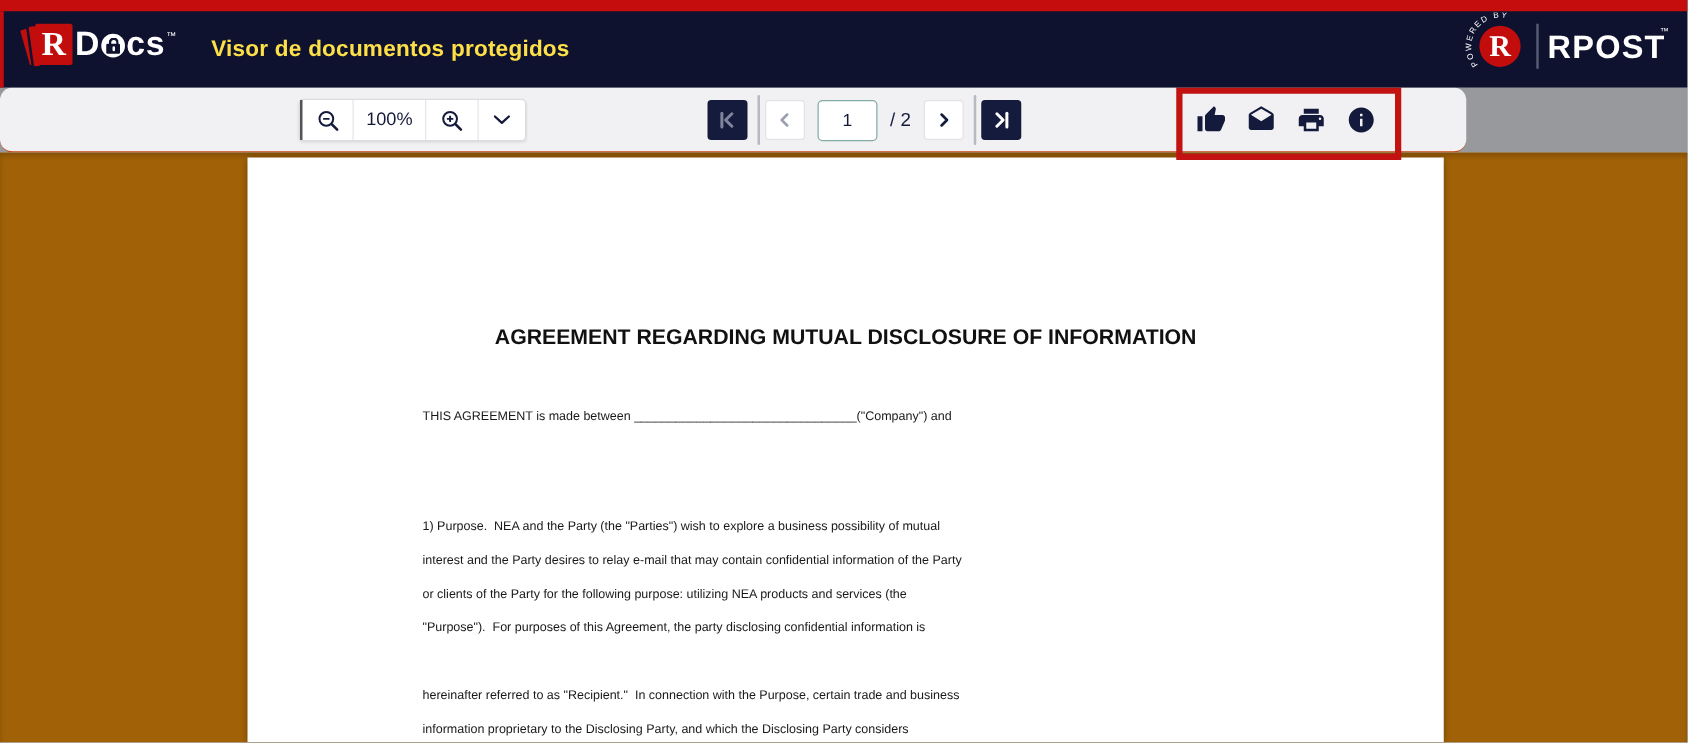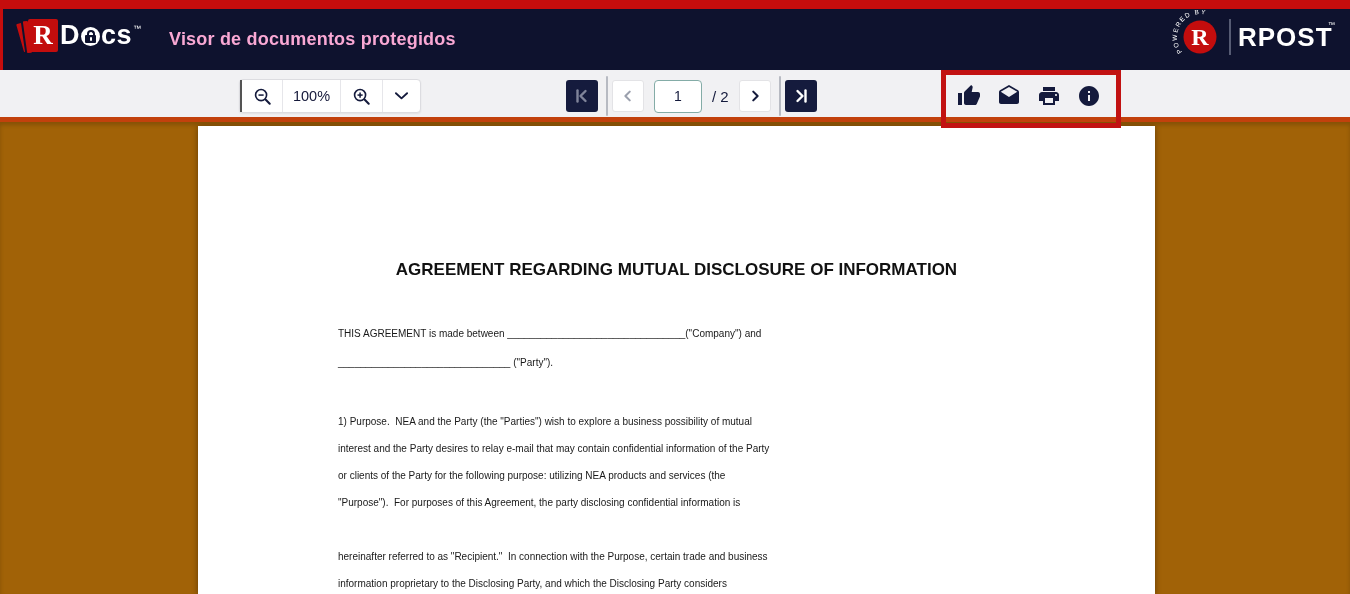--- a/index.html
+++ b/index.html
@@ -24,27 +24,27 @@
   .lock-o { display:inline-block; position:relative; width:19px; height:19px; background:#fff;
             border-radius:50%; margin:2px 1px 0 1px; }
   .lock-shackle { position:absolute; left:5.5px; top:3px; width:8px; height:7px;
                   border:2px solid #0e122e; border-bottom:none; border-radius:4px 4px 0 0; }
   .lock-body { position:absolute; left:4px; top:8.5px; width:11px; height:7.5px; background:#0e122e; border-radius:1px; }
   .lock-body::after { content:''; position:absolute; left:4.5px; top:2px; width:2px; height:3.5px;
                       background:#fff; border-radius:1px; }
   .brand .tm { font-size:8px; color:#fff; font-weight:400; align-self:flex-start; margin:3px 0 0 1px; }
 
   .app-title { position:absolute; left:169px; top:9px; height:61px; display:flex; align-items:center;
-               color:#f9a8d4; font-size:18px; font-weight:700; letter-spacing:.2px; }
+               color:#fde047; font-size:18px; font-weight:700; letter-spacing:.2px; }
 
   .powered { position:absolute; right:10px; top:10px; }
 
   
-  .toolbar { position:absolute; left:0; top:70px; width:1350px; height:52px; background:#f1f1f3;
-             border-bottom:5px solid #c2410c; z-index:4; }
+  .toolbar { position:absolute; left:0; top:70px; width:1173px; height:52px; background:#f1f1f3;
+             border-bottom:1px solid #c2410c; z-index:4;border-radius:10px; }
   .zoom-group { position:absolute; left:239px; top:9px; height:34px; display:flex; align-items:stretch;
                 background:#fff; border:1px solid #dcdce0; border-radius:4px;
                 box-shadow:0 1px 2px rgba(0,0,0,.07); }
   .zoom-group > * { display:flex; align-items:center; justify-content:center; }
   .zoom-group > * + * { border-left:1px solid #e6e6ea; }
   .zg-btn { width:42px; background:transparent; border-top:none; border-right:none; border-bottom:none; cursor:pointer; }
   .zoom-level { width:58px; font-size:14.5px; color:#15193a; }
   .zg-menu { width:38px; }
 
   .page-nav { position:absolute; left:566px; top:6px; height:40px; display:flex; align-items:center; }
@@ -198,21 +198,20 @@
       </button>
     </div>
 
     <div class="annotation-box"></div>
   </div>
 
   <div class="doc-area">
     <div class="page">
       <div class="doc-title">AGREEMENT REGARDING MUTUAL DISCLOSURE OF INFORMATION</div>
       <div class="doc-line" style="top:202px">THIS AGREEMENT is made between ________________________________("Company") and</div>
-      <div class="doc-line" style="top:231px">_______________________________ ("Party").</div>
       <div class="doc-line" style="top:290px">1) Purpose.  NEA and the Party (the "Parties") wish to explore a business possibility of mutual</div>
       <div class="doc-line" style="top:317px">interest and the Party desires to relay e-mail that may contain confidential information of the Party</div>
       <div class="doc-line" style="top:344px">or clients of the Party for the following purpose: utilizing NEA products and services (the</div>
       <div class="doc-line" style="top:371px">"Purpose").  For purposes of this Agreement, the party disclosing confidential information is</div>
       <div class="doc-line" style="top:425px">hereinafter referred to as "Recipient."  In connection with the Purpose, certain trade and business</div>
       <div class="doc-line" style="top:452px">information proprietary to the Disclosing Party, and which the Disclosing Party considers</div>
     </div>
   </div>
 
 </div>

